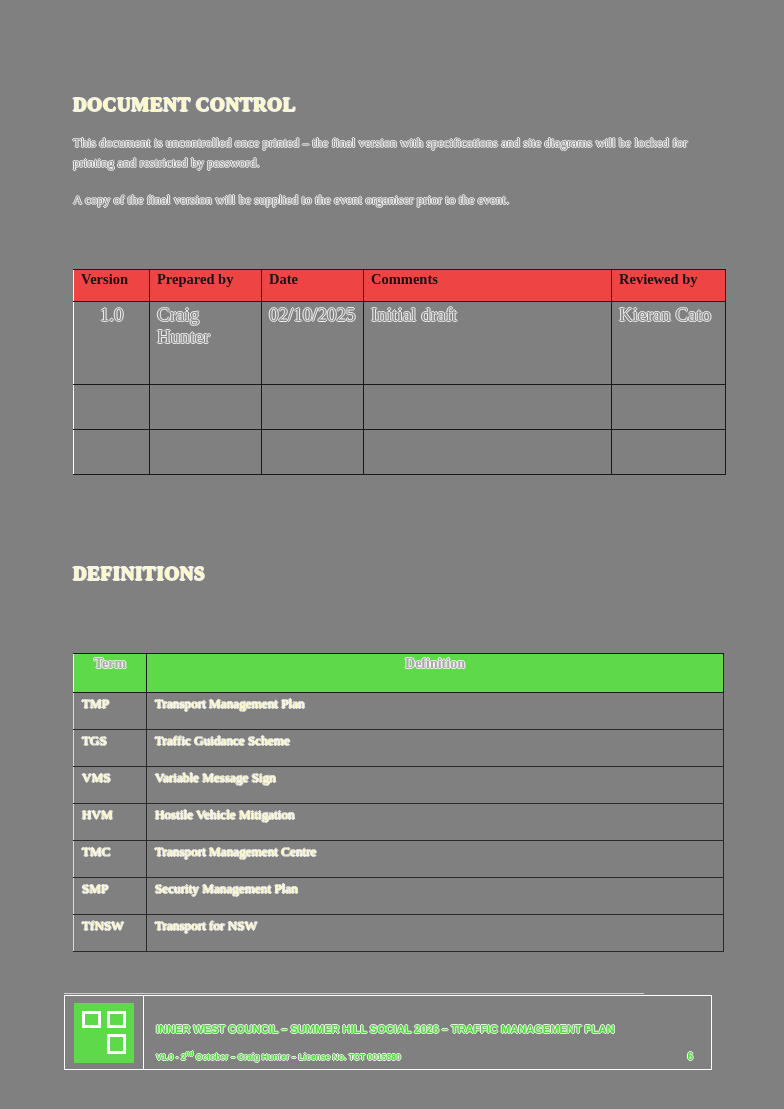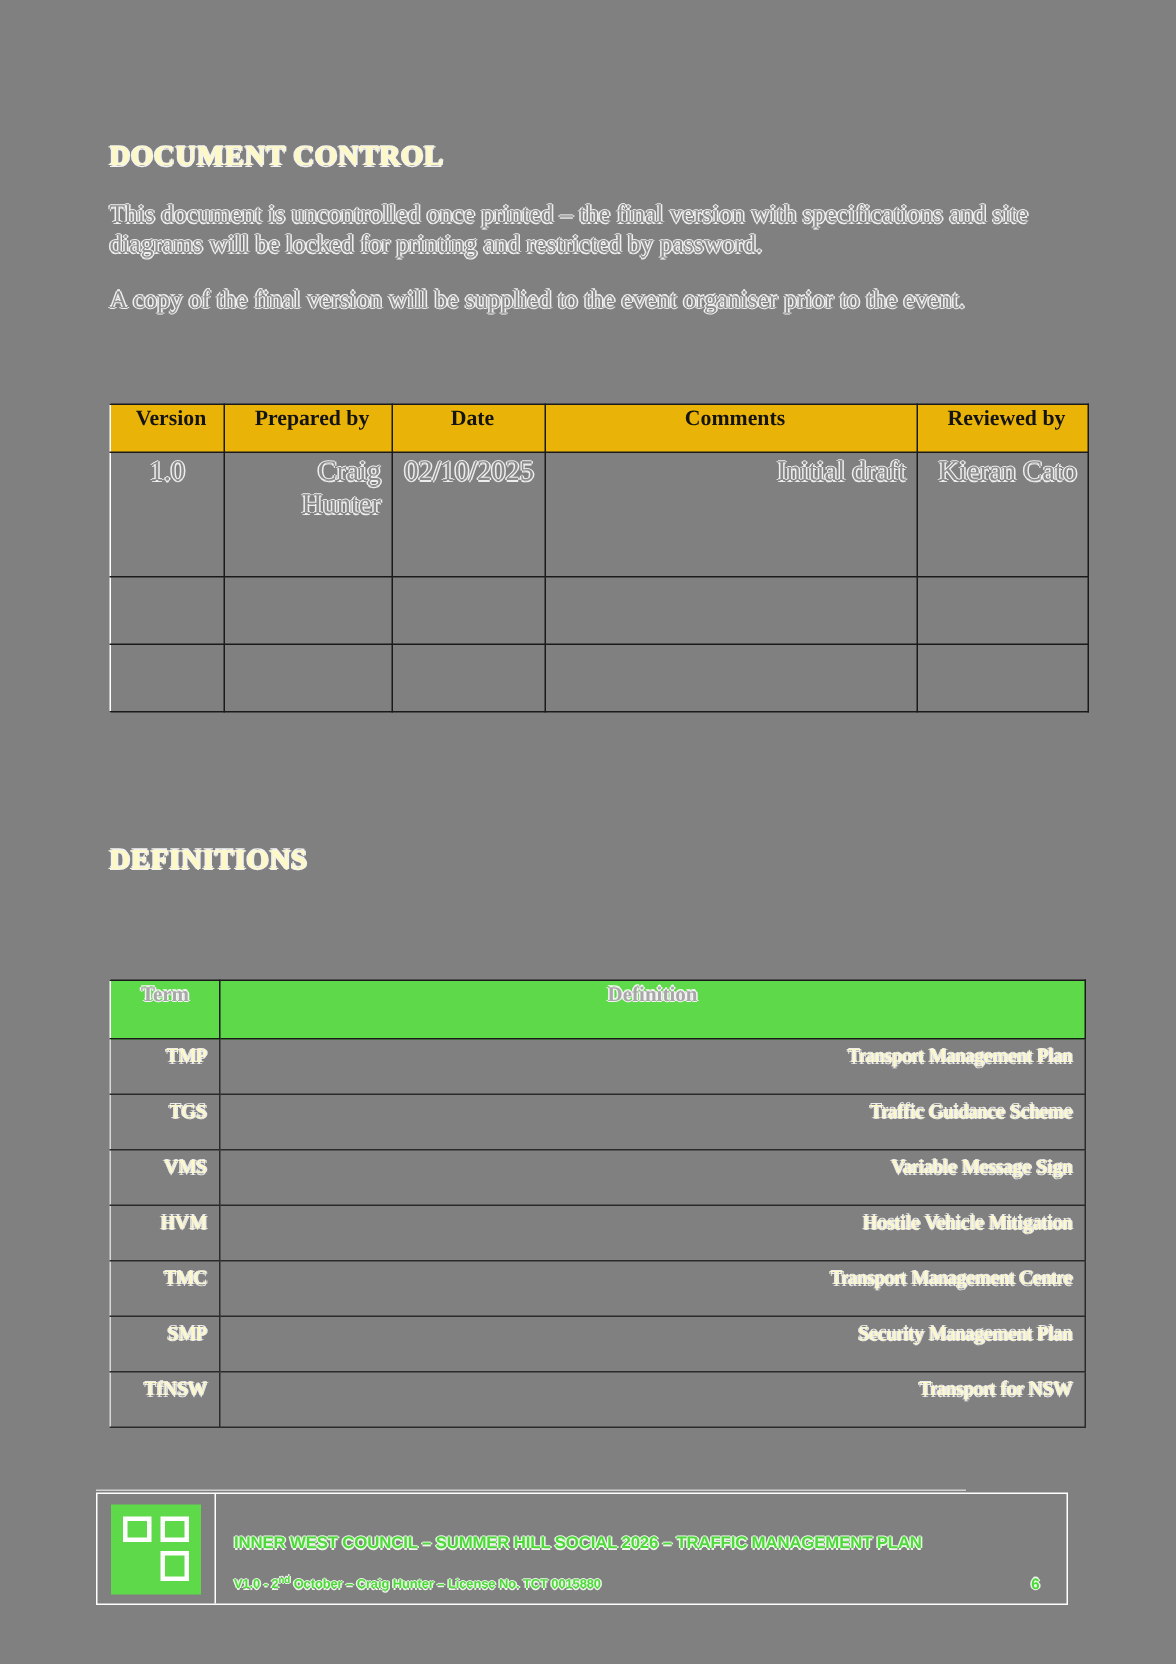--- a/index.html
+++ b/index.html
@@ -38,21 +38,21 @@
        0 -1px 0 #f2f2f2;
     white-space: nowrap;
   }
   #doc-control-heading { left: 73px; top: 94px; }
   #definitions-heading { left: 73px; top: 563px; }
 
   
   .body-par {
     position: absolute;
     font-family: "Liberation Serif", serif;
-    font-size: 17px;
+    font-size: 13px;
     line-height: 20px;
     color: #8e8e8e;
     text-shadow:
        1px 0 0 #efefef,
       -1px 0 0 #efefef,
        0 1px 0 #efefef,
        0 -1px 0 #efefef;
   }
   #par-uncontrolled {
     left: 73px; top: 133px; width: 625px;
@@ -67,36 +67,35 @@
     border-collapse: collapse;
     table-layout: fixed;
   }
   .doc-table td, .doc-table th {
     border: 1px solid #ffffff;
     border-right-color: #1a1a1a;
     border-bottom-color: #1a1a1a;
     padding: 0;
     vertical-align: top;
     background: transparent;
-    text-align: right;
   }
 
   
   #version-table {
     left: 73px;
     top: 269px;
     width: 652px;
   }
   #version-table th {
-    background: #eab308;
+    background: #ef4444;
     color: #141414;
     font-family: "Liberation Serif", serif;
     font-weight: bold;
     font-size: 14.5px;
-    text-align: center;
+    text-align: left;
     height: 28px;
     padding: 1px 2px 2px 7px;
     border-top: 1px solid #1a1a1a;
     border-left-color: #ffffff;
   }
   #version-table td {
     height: 36px;
     padding: 2px 7px 0 7px;
     font-family: "Liberation Serif", serif;
     font-size: 19px;

